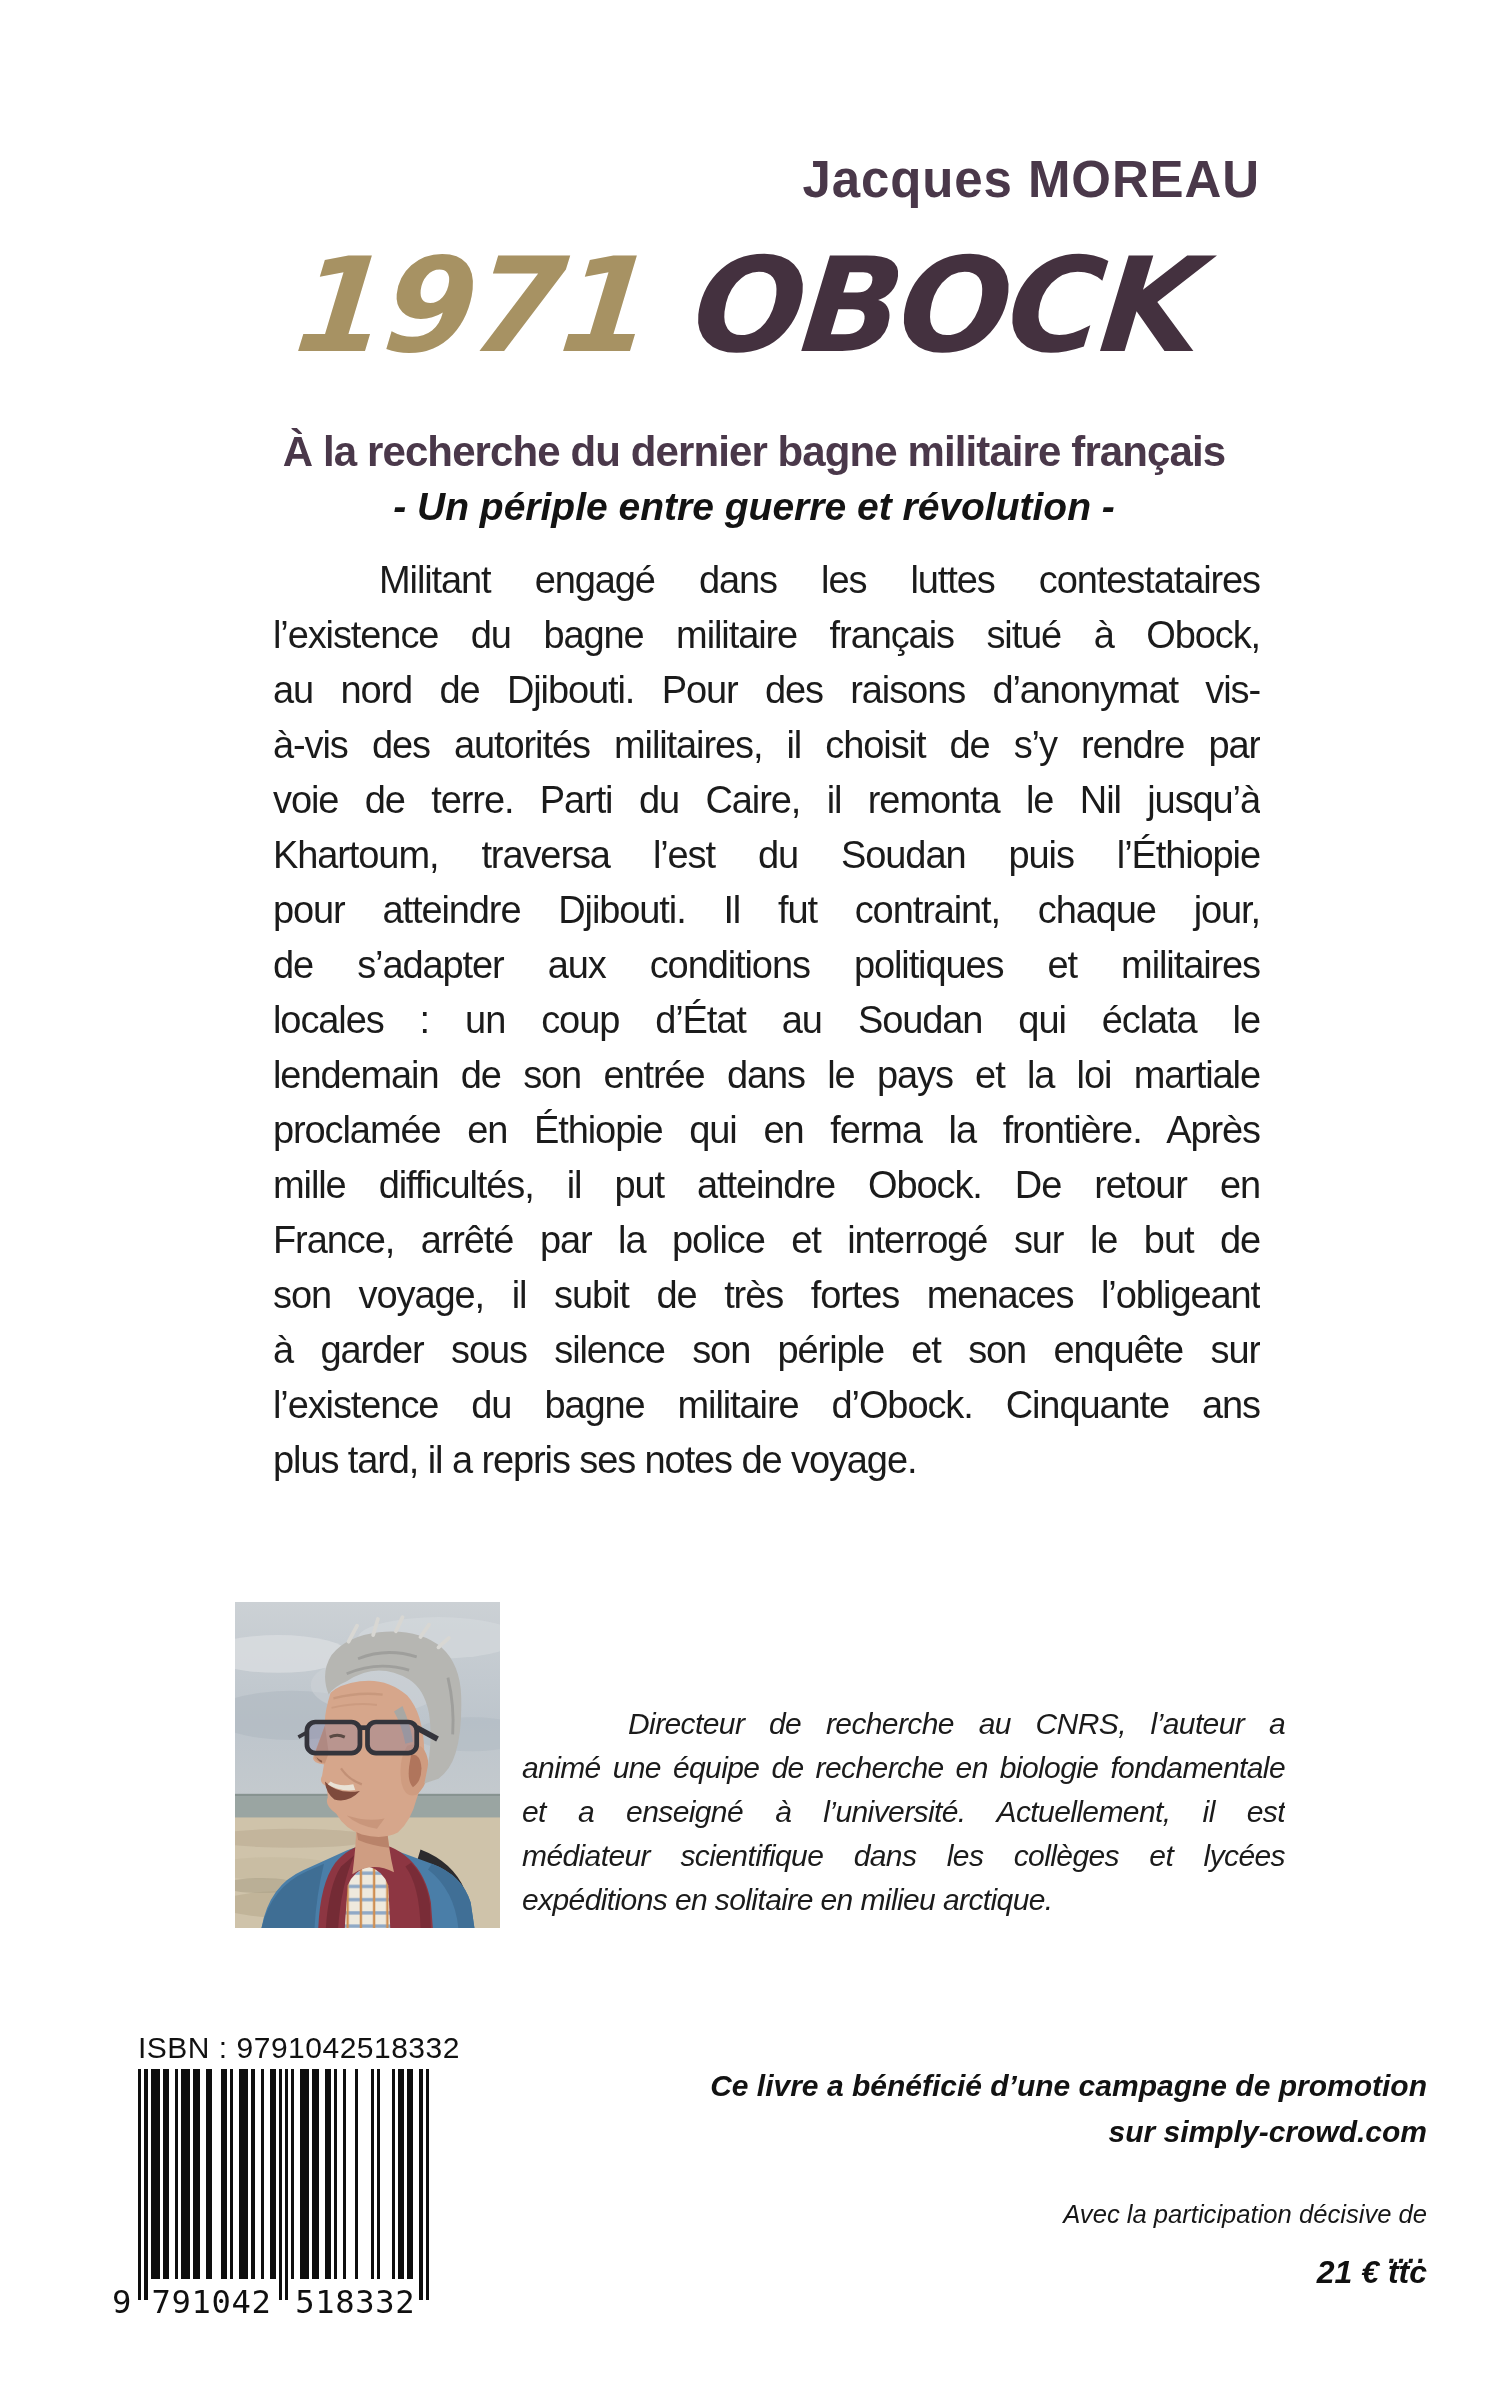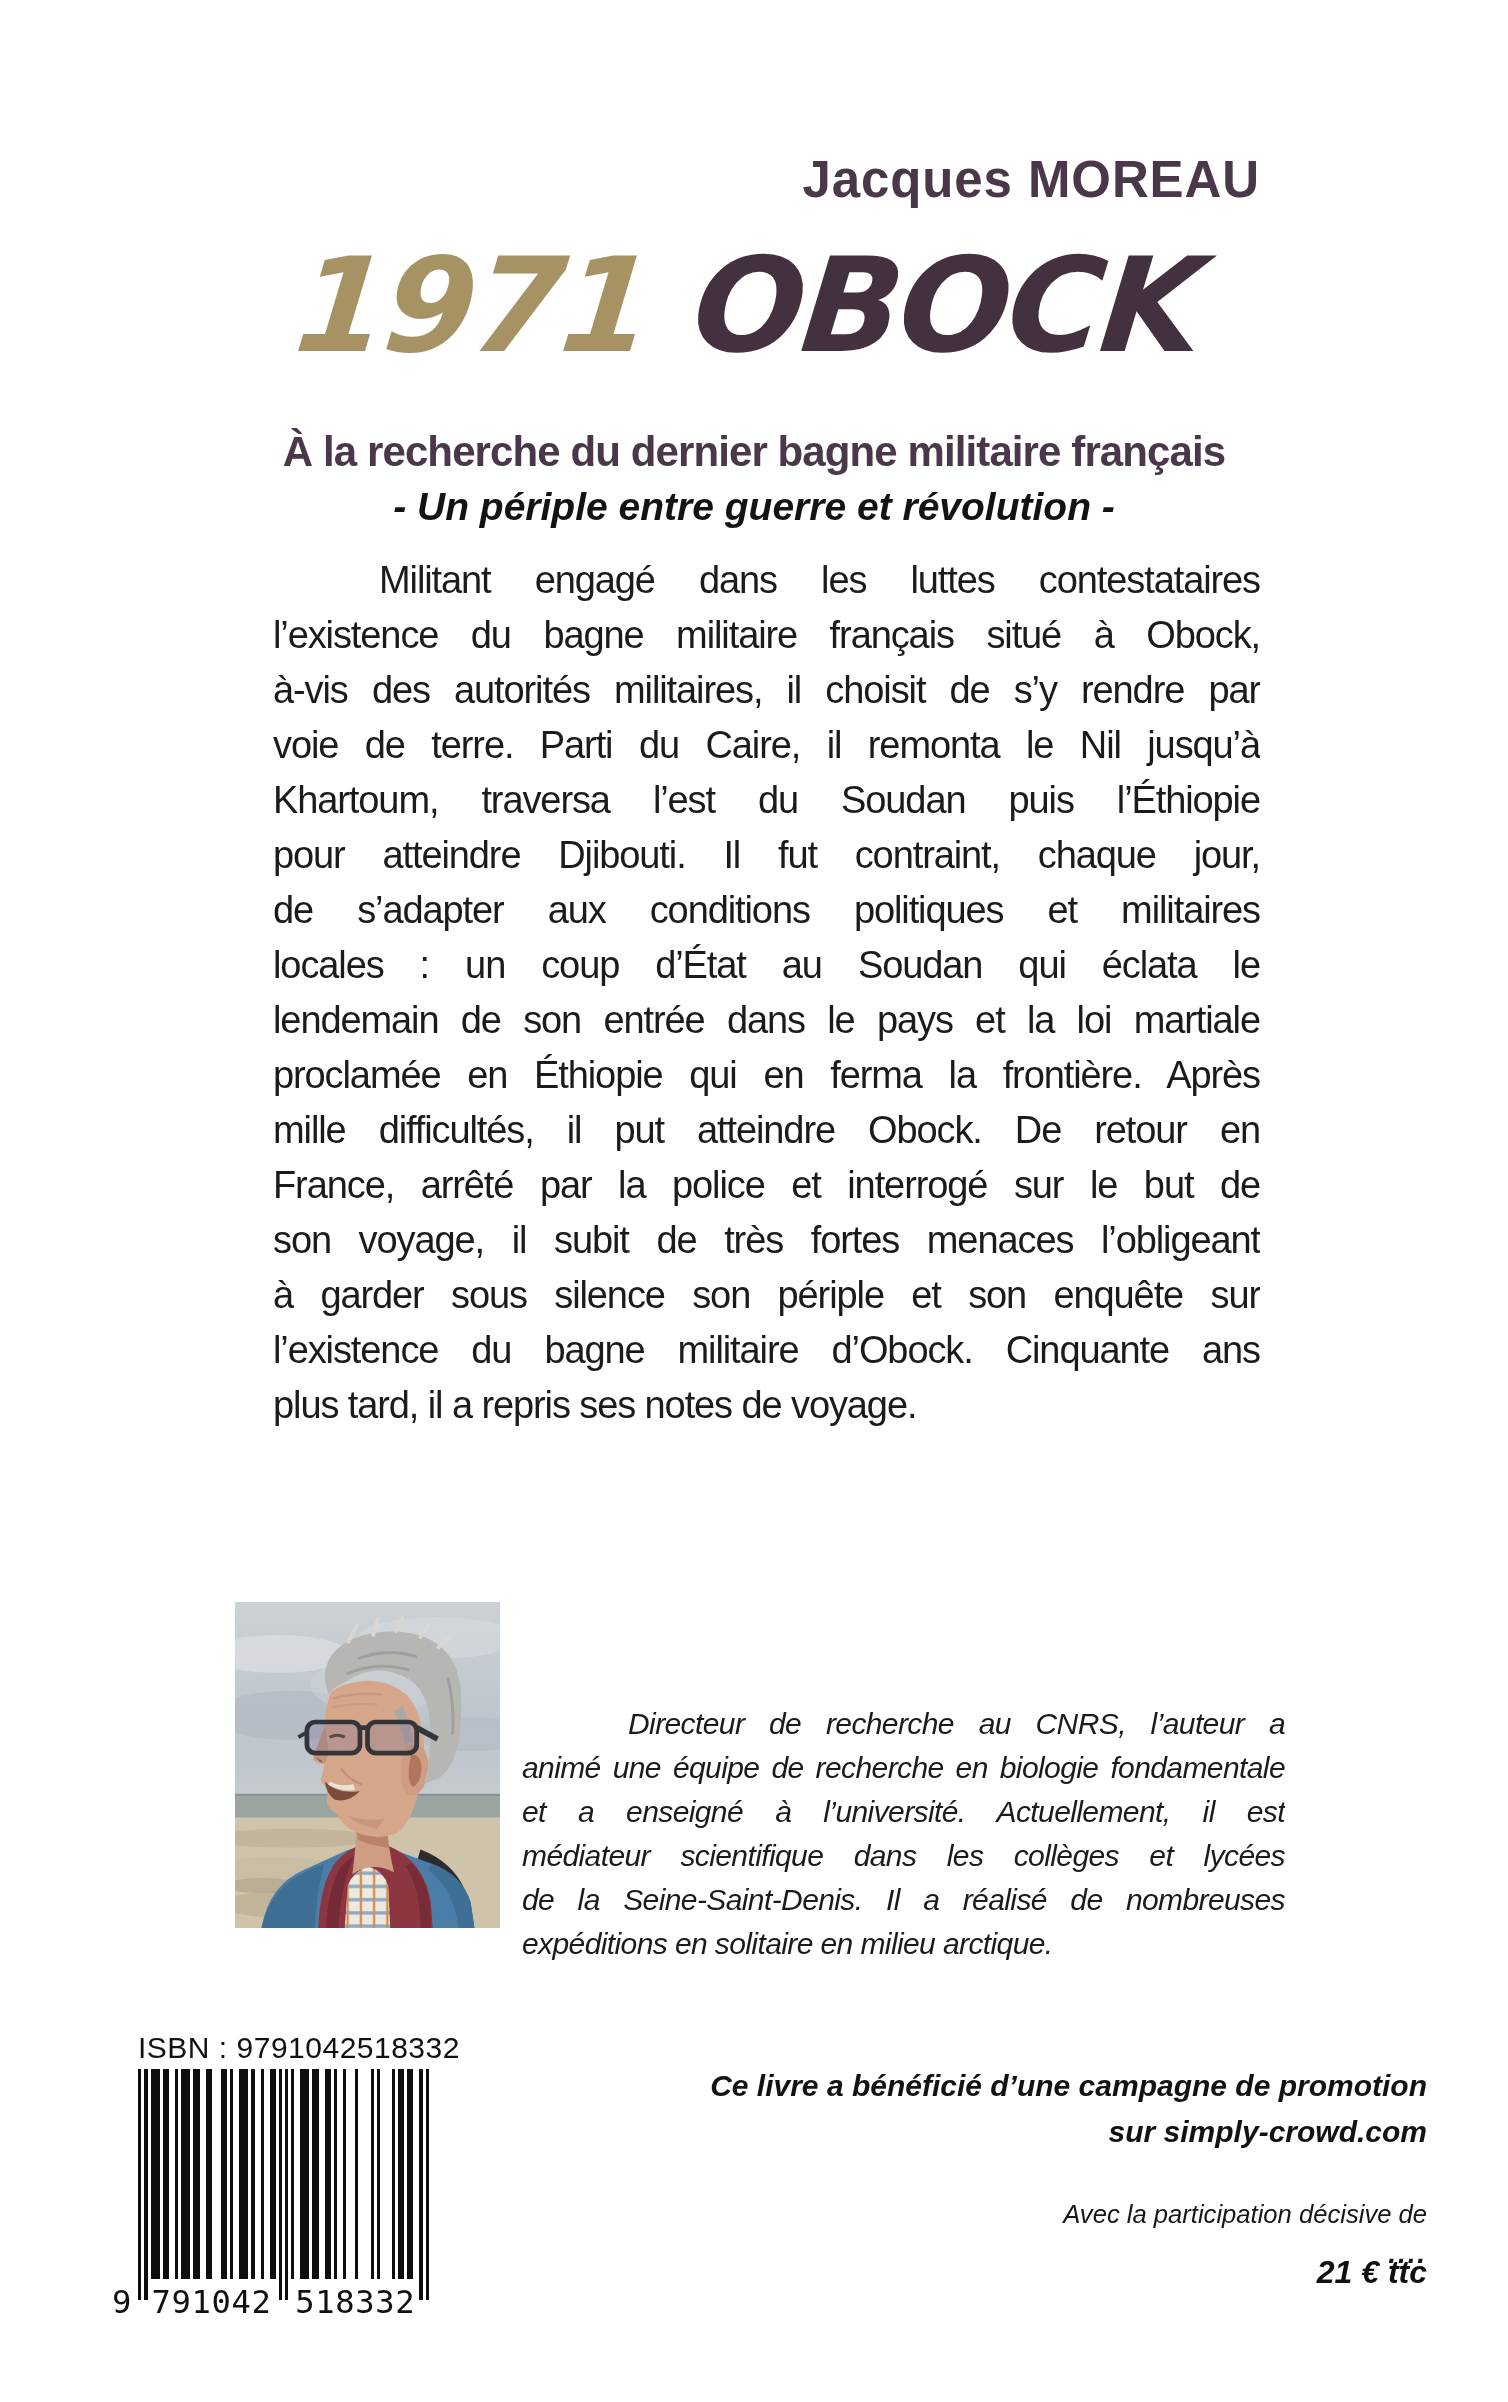--- a/index.html
+++ b/index.html
@@ -104,20 +104,21 @@
   <div class="title">
     <span class="year">1971</span><span class="obock">OBOCK</span>
   </div>
 
   <div class="subtitle">À la recherche du dernier bagne militaire français</div>
   <div class="tagline">- Un périple entre guerre et révolution -</div>
 
   <div class="synopsis jtext">
       <div class="line">Militant engagé dans les luttes contestataires</div>
       <div class="line">l’existence du bagne militaire français situé à Obock,</div>
+      <div class="line">au nord de Djibouti. Pour des raisons d’anonymat vis-</div>
       <div class="line">à-vis des autorités militaires, il choisit de s’y rendre par</div>
       <div class="line">voie de terre. Parti du Caire, il remonta le Nil jusqu’à</div>
       <div class="line">Khartoum, traversa l’est du Soudan puis l’Éthiopie</div>
       <div class="line">pour atteindre Djibouti. Il fut contraint, chaque jour,</div>
       <div class="line">de s’adapter aux conditions politiques et militaires</div>
       <div class="line">locales : un coup d’État au Soudan qui éclata le</div>
       <div class="line">lendemain de son entrée dans le pays et la loi martiale</div>
       <div class="line">proclamée en Éthiopie qui en ferma la frontière. Après</div>
       <div class="line">mille difficultés, il put atteindre Obock. De retour en</div>
       <div class="line">France, arrêté par la police et interrogé sur le but de</div>
@@ -205,21 +206,20 @@
         <path d="M100,143 Q108,139 116,143" stroke="#5a4a44" stroke-width="3" fill="none"></path>
       </g>
     </svg>
   </div>
 
   <div class="bio jtext">
       <div class="line">Directeur de recherche au CNRS, l’auteur a</div>
       <div class="line">animé une équipe de recherche en biologie fondamentale</div>
       <div class="line">et a enseigné à l’université. Actuellement, il est</div>
       <div class="line">médiateur scientifique dans les collèges et lycées</div>
-      <div class="line">de la Seine-Saint-Denis. Il a réalisé de nombreuses</div>
       <div class="line">expéditions en solitaire en milieu arctique.</div>
     </div>
 
   <div class="isbn">ISBN : 9791042518332</div>
 
   <svg class="barcode" width="331" height="248" viewBox="0 0 350 262">
     <g id="bars" shape-rendering="crispEdges">
         <rect x="30.00" y="0" width="3.29" height="244"></rect>
         <rect x="36.46" y="0" width="3.29" height="244"></rect>
         <rect x="42.92" y="0" width="3.29" height="222"></rect>

